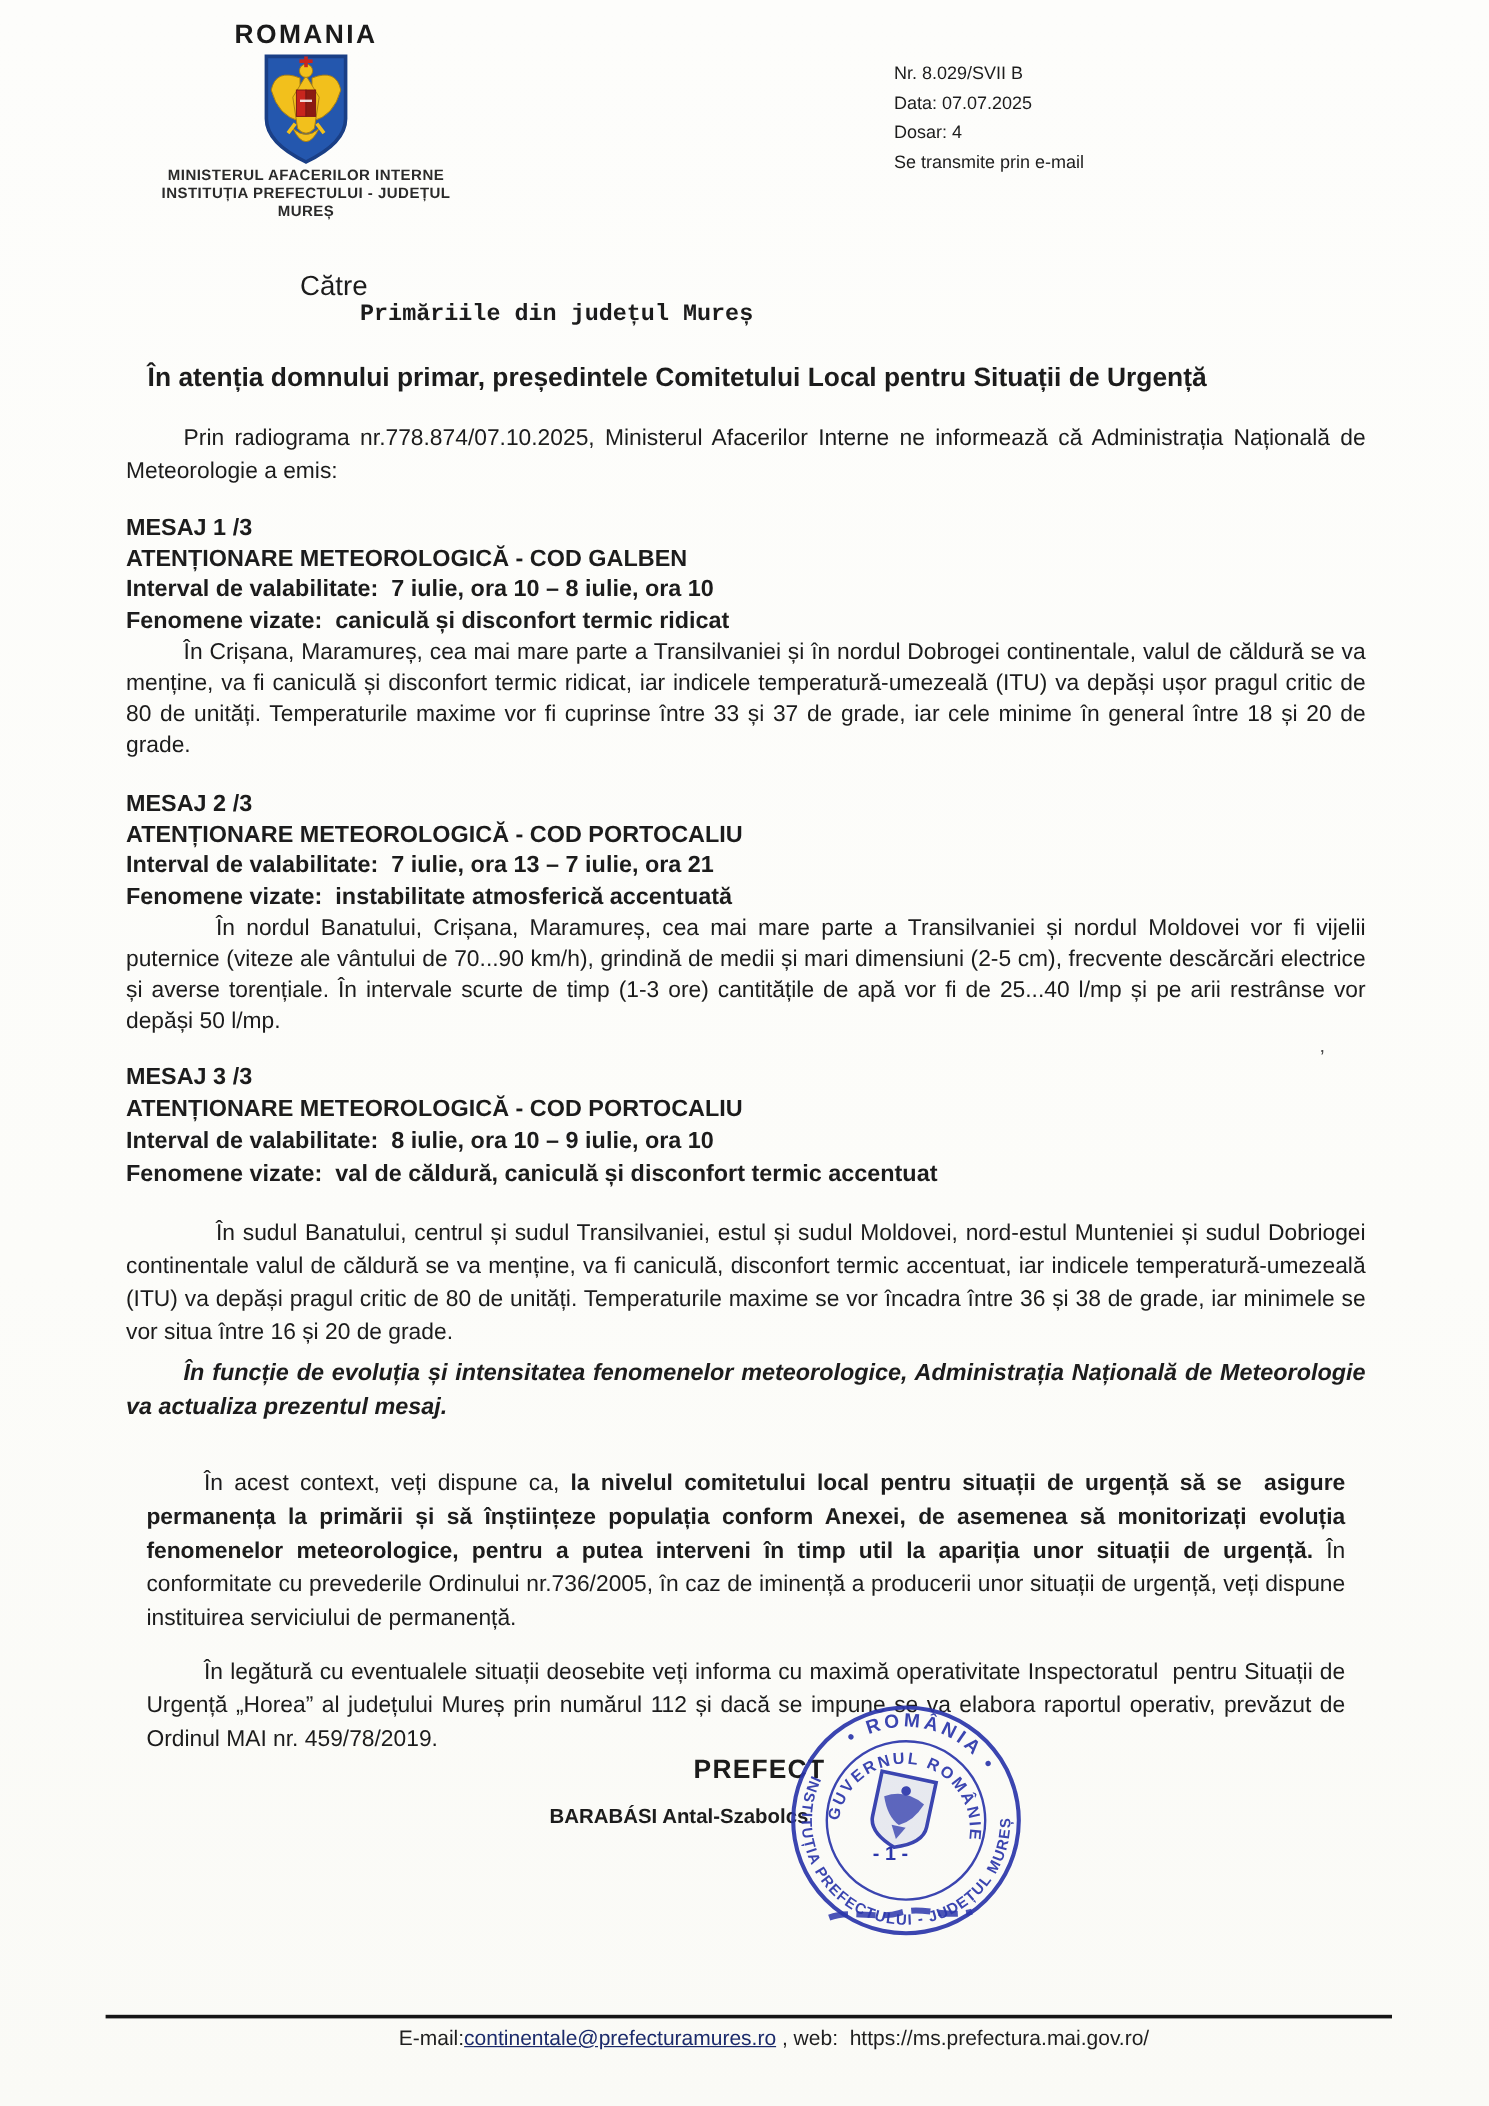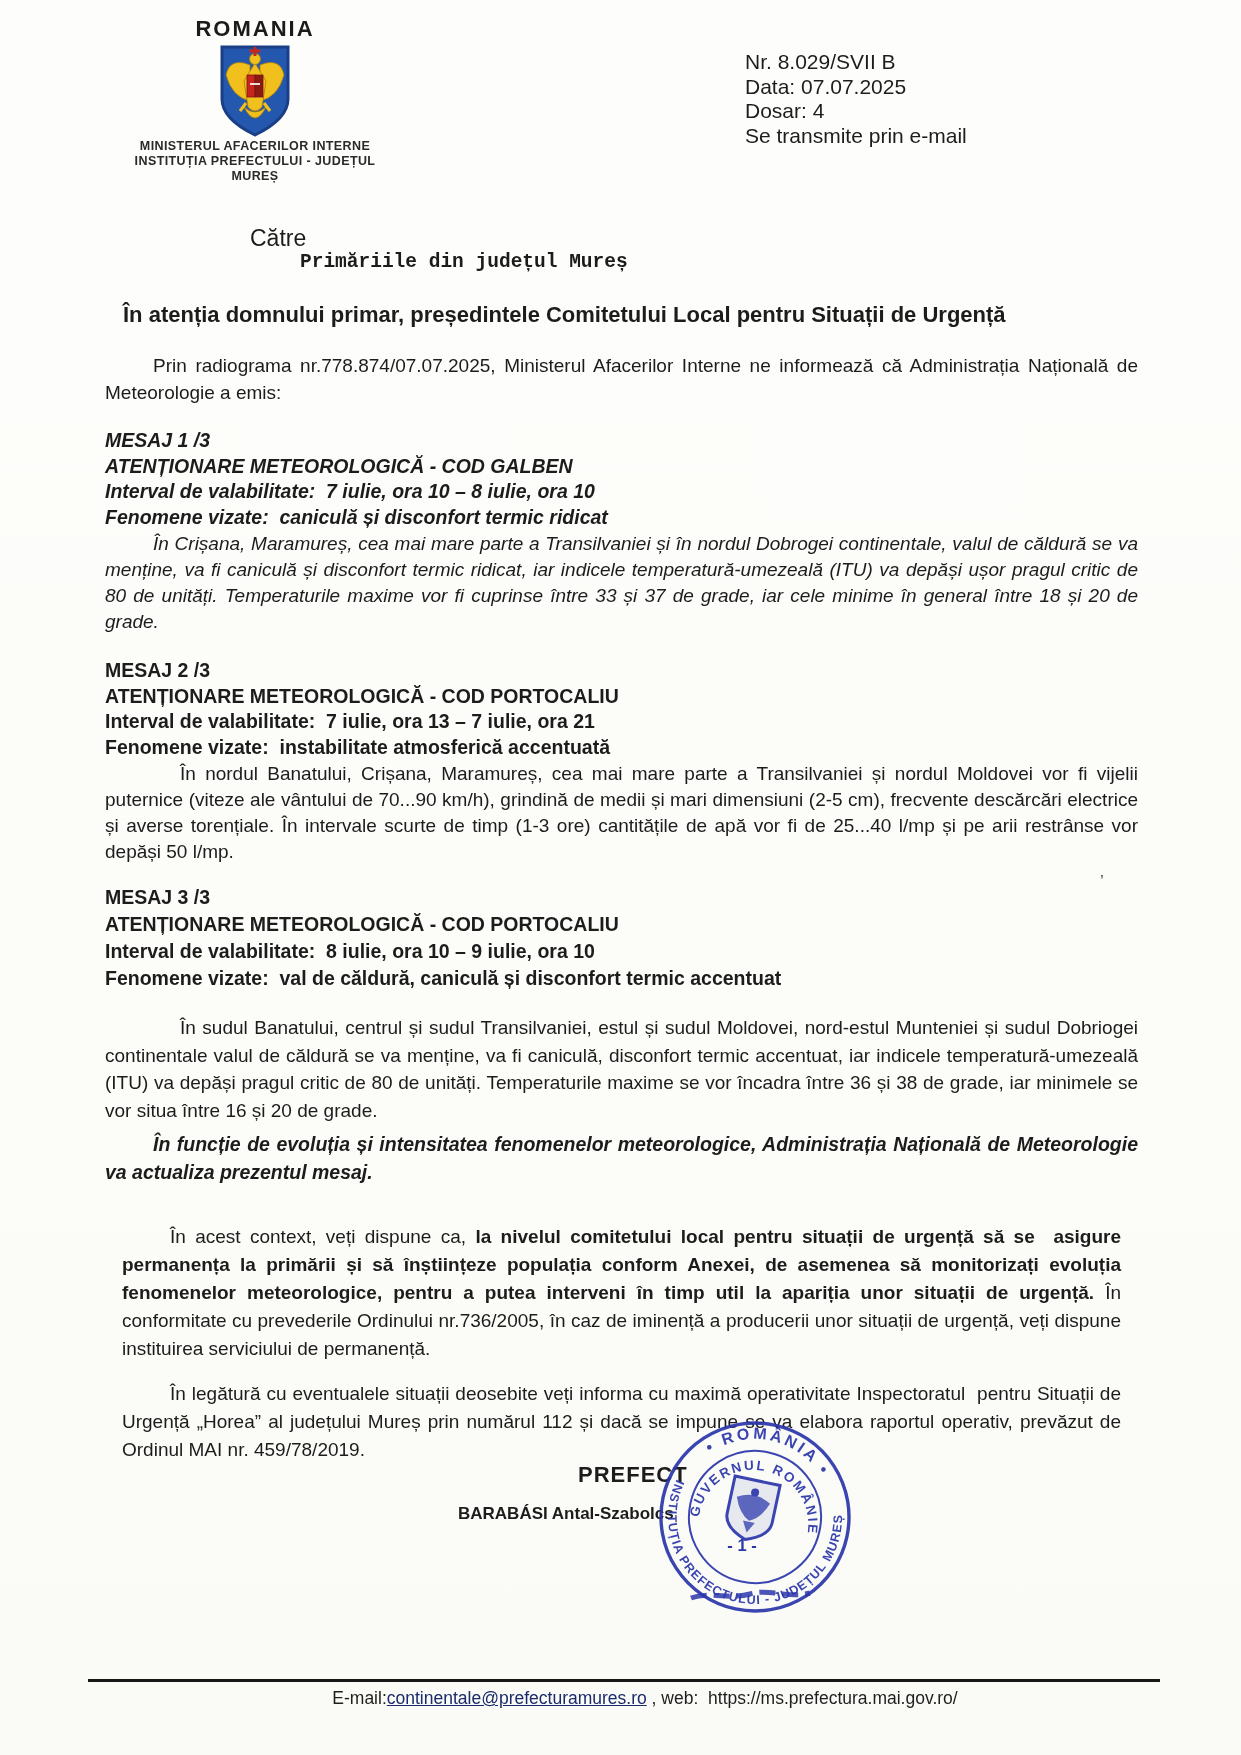--- a/index.html
+++ b/index.html
@@ -17,21 +17,21 @@
   .just{text-align:justify;}
   .pre{white-space:pre-wrap;}
 
   
   .letterhead{left:112px;top:16px;width:286px;text-align:center;}
   .country-title{font-size:22px;font-weight:700;letter-spacing:2px;color:#1b1b1b;}
   .arms{margin:3px auto 2px auto;display:block;}
   .ministry-line{font-size:12.5px;font-weight:700;letter-spacing:.4px;line-height:15px;color:#2a2a2a;}
 
   
-  .meta{left:745px;top:50px;font-size:21px;line-height:24.5px;color:#1d1d1d;}
+  .meta{left:745px;top:50px;font-size:15px;line-height:24.5px;color:#1d1d1d;}
 
   
   .to-label{left:250px;top:225px;font-size:23px;}
   .to-name{left:300px;top:251px;font-size:19.5px;font-weight:700;font-family:Liberation Mono, monospace;}
   .attention{left:123px;top:302px;font-size:22px;font-weight:700;}
 
   .body-par{font-size:19px;line-height:26px;}
   .intro{left:105px;top:352px;width:1033px;text-indent:48px;line-height:27px;}
 
   .msg-head{font-size:19.5px;font-weight:700;line-height:25.5px;}
@@ -87,23 +87,23 @@
     <div>Nr. 8.029/SVII B</div>
     <div>Data: 07.07.2025</div>
     <div>Dosar: 4</div>
     <div>Se transmite prin e-mail</div>
   </div>
 
   <div class="abs to-label">Către</div>
   <div class="abs to-name">Primăriile din județul Mureș</div>
   <div class="abs attention">În atenția domnului primar, președintele Comitetului Local pentru Situații de Urgență</div>
 
-  <div class="abs body-par just intro">Prin radiograma nr.778.874/07.07.2025, Ministerul Afacerilor Interne ne informează că Administrația Națională de Meteorologie a emis:</div>
+  <div class="abs body-par just intro">Prin radiograma nr.778.874/07.10.2025, Ministerul Afacerilor Interne ne informează că Administrația Națională de Meteorologie a emis:</div>
 
-  <div class="abs msg" style="top:428px;font-style:italic;">
+  <div class="abs msg" style="top:428px;">
     <div class="msg-head">MESAJ 1 /3</div>
     <div class="msg-head">ATENȚIONARE METEOROLOGICĂ - COD GALBEN</div>
     <div class="msg-head pre">Interval de valabilitate:  7 iulie, ora 10 – 8 iulie, ora 10</div>
     <div class="msg-head pre">Fenomene vizate:  caniculă și disconfort termic ridicat</div>
     <div class="body-par just ind-48">În Crișana, Maramureș, cea mai mare parte a Transilvaniei și în nordul Dobrogei continentale, valul de căldură se va menține, va fi caniculă și disconfort termic ridicat, iar indicele temperatură-umezeală (ITU) va depăși ușor pragul critic de 80 de unități. Temperaturile maxime vor fi cuprinse între 33 și 37 de grade, iar cele minime în general între 18 și 20 de grade.</div>
   </div>
 
   <div class="abs msg" style="top:658px;">
     <div class="msg-head">MESAJ 2 /3</div>
     <div class="msg-head">ATENȚIONARE METEOROLOGICĂ - COD PORTOCALIU</div>

